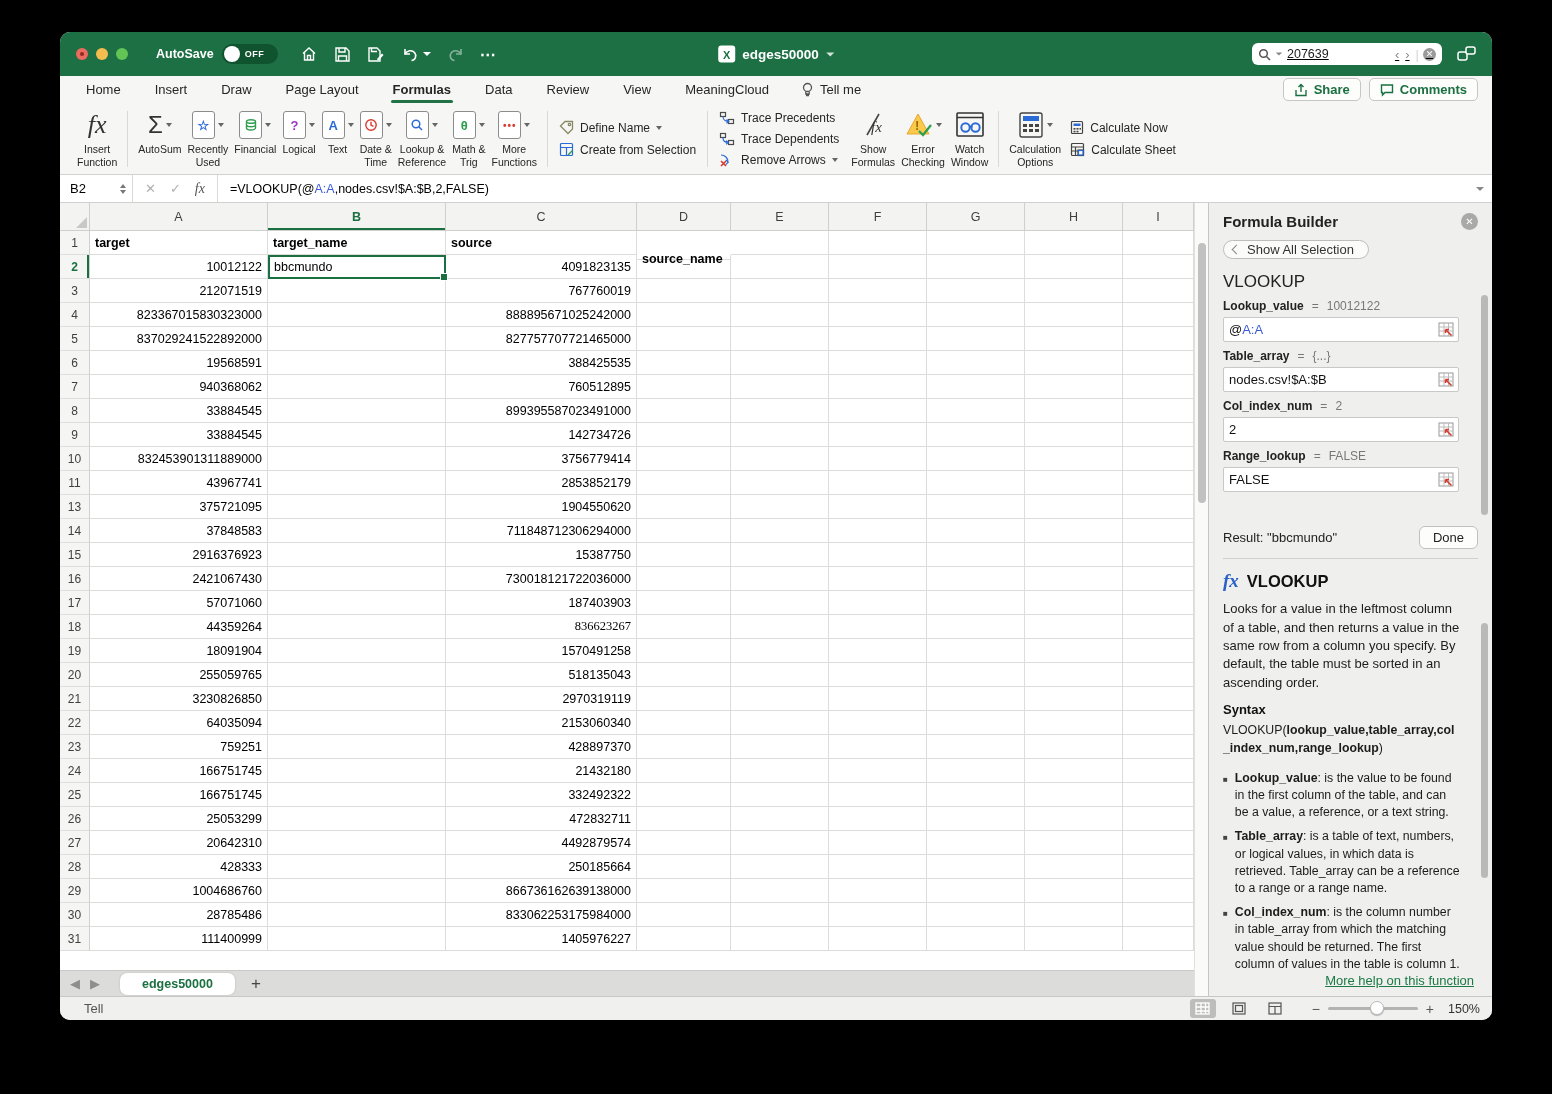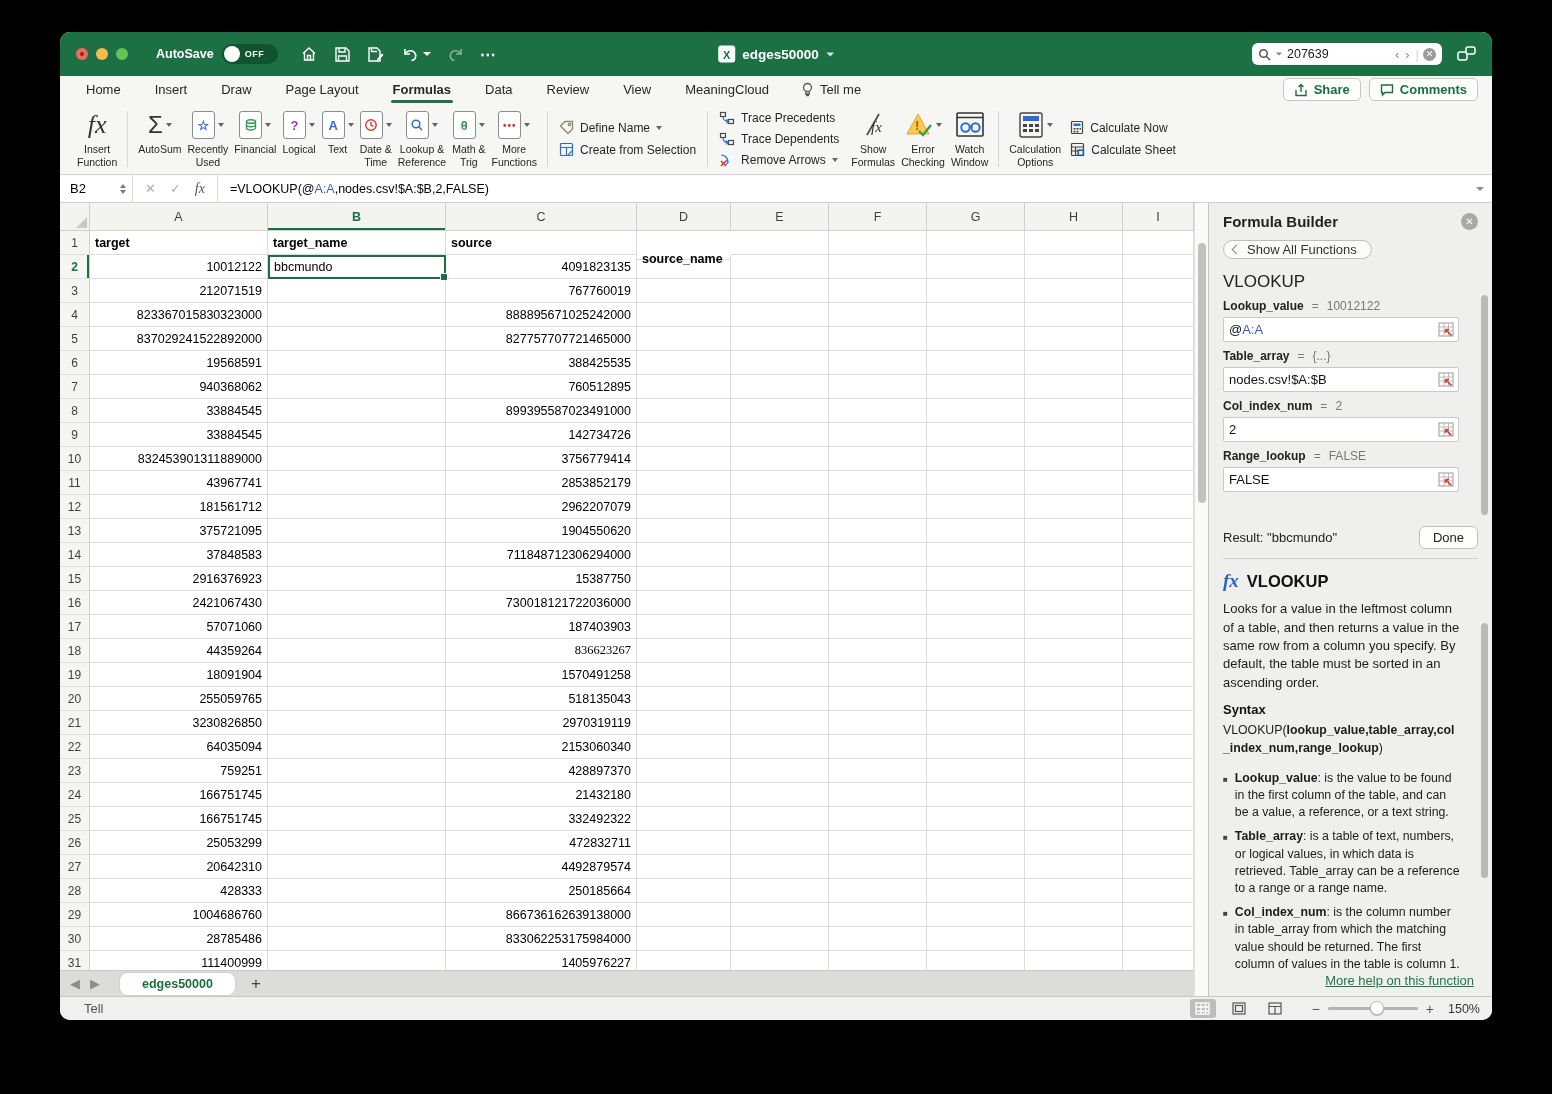--- a/index.html
+++ b/index.html
@@ -16,21 +16,21 @@
   .autosave-label { color:#fff; font-size:12.5px; font-weight:bold; }
   .toggle { width:56px; height:20px; border-radius:10px; background:#10532f; display:flex; align-items:center; padding:2px; }
   .knob { width:16px; height:16px; border-radius:50%; background:#fff; }
   .toggle-state { color:#fff; font-size:9px; font-weight:bold; margin-left:5px; letter-spacing:.5px;}
   .tb-icons { display:flex; align-items:center; gap:16px; margin-left:22px; }
   .tb-icons svg { display:block; }
   .tb-title { position:absolute; left:50%; top:50%; transform:translate(-50%,-50%); display:flex; align-items:center; gap:7px; }
   .doc-icon { width:17px; height:17px; border-radius:3px; background:#fff; color:#1d7044; font-size:11px; font-weight:bold; display:flex; align-items:center; justify-content:center; }
   .tb-title-text { color:#fff; font-size:13.5px; font-weight:bold; }
   .chev { width:0; height:0; border-left:4px solid transparent; border-right:4px solid transparent; border-top:4.5px solid #cfe3d8; }
-  .tb-right { position:absolute; right:14px; top:50%; transform:translateY(-50%); display:flex; align-items:center; gap:14px; }
+  .tb-right { position:absolute; right:14px; top:50%; transform:translateY(-50%); display:flex; align-items:center; gap:14px;text-decoration:underline; }
   .searchbox { width:190px; height:22px; background:#fff; border-radius:6px; display:flex; align-items:center; padding:0 6px; gap:4px; }
   .searchbox .q { font-size:12.5px; color:#1c1c1c; flex:1; }
   .searchbox .navs { color:#8a8a8a; font-size:13px; display:flex; gap:6px; align-items:center;}
   .clear-circle { width:13px; height:13px; border-radius:50%; background:#9b9b9b; color:#fff; font-size:9px; display:flex; align-items:center; justify-content:center; }
 
   
   .tabrow { height:27px; background:#f6f6f4; display:flex; align-items:center; padding-left:24px; flex:none; position:relative; }
   .rtab { font-size:13px; color:#262626; margin-right:30px; padding:4px 2px; cursor:default; position:relative; }
   .rtab.active { font-weight:bold; }
   .rtab.active::after { content:""; position:absolute; left:0; right:0; bottom:-2px; height:3px; background:#217346; border-radius:2px; }
@@ -644,32 +644,20 @@
               <div class="cell " style="width: 178px;"></div>
               <div class="cell num" style="width: 191px;">2853852179</div>
               <div class="cell " style="width: 94px;"></div>
               <div class="cell " style="width: 98px;"></div>
               <div class="cell " style="width: 98px;"></div>
               <div class="cell " style="width: 98px;"></div>
               <div class="cell " style="width: 98px;"></div>
               <div class="cell " style="width: 71px;"></div>
             </div>
             <div class="grow">
-              <div class="rn">12</div>
-              <div class="cell num" style="width: 178px;">181561712</div>
-              <div class="cell " style="width: 178px;"></div>
-              <div class="cell num" style="width: 191px;">2962207079</div>
-              <div class="cell " style="width: 94px;"></div>
-              <div class="cell " style="width: 98px;"></div>
-              <div class="cell " style="width: 98px;"></div>
-              <div class="cell " style="width: 98px;"></div>
-              <div class="cell " style="width: 98px;"></div>
-              <div class="cell " style="width: 71px;"></div>
-            </div>
-            <div class="grow">
               <div class="rn">13</div>
               <div class="cell num" style="width: 178px;">375721095</div>
               <div class="cell " style="width: 178px;"></div>
               <div class="cell num" style="width: 191px;">1904550620</div>
               <div class="cell " style="width: 94px;"></div>
               <div class="cell " style="width: 98px;"></div>
               <div class="cell " style="width: 98px;"></div>
               <div class="cell " style="width: 98px;"></div>
               <div class="cell " style="width: 98px;"></div>
               <div class="cell " style="width: 71px;"></div>
@@ -905,21 +893,21 @@
         <div class="thumb"></div>
       </div>
 
     <div class="panel">
       <div class="p-head">
         <span class="p-title">Formula Builder</span>
         <span class="p-close">✕</span>
       </div>
       <div class="backpill">
         <span class="larr"></span>
-        <span>Show All Functions</span>
+        <span>Show All Selection</span>
       </div>
       <div class="fn-name">VLOOKUP</div>
       <div id="builder-fields">
           <div class="field">
             <div class="fl-row">
               <span class="fl-name">Lookup_value</span>
               <span class="fl-eq">=</span>
               <span class="fl-prev">10012122</span>
             </div>
             <div class="f-input">

